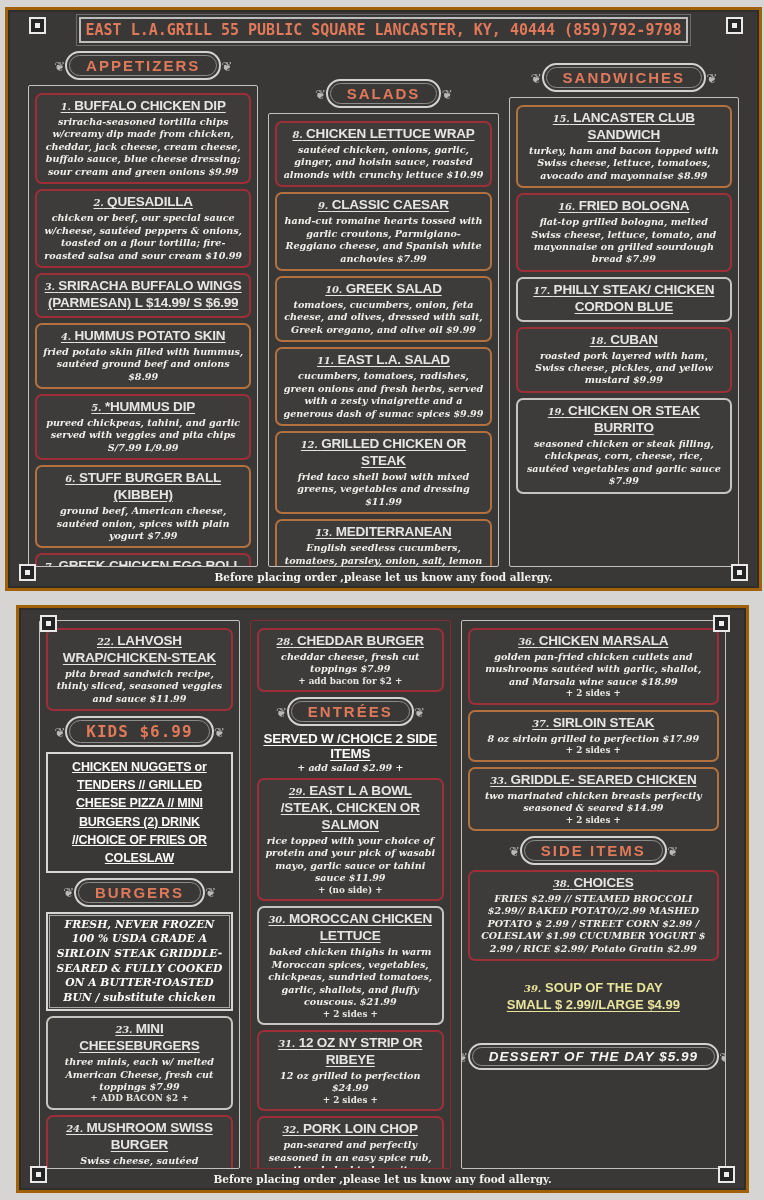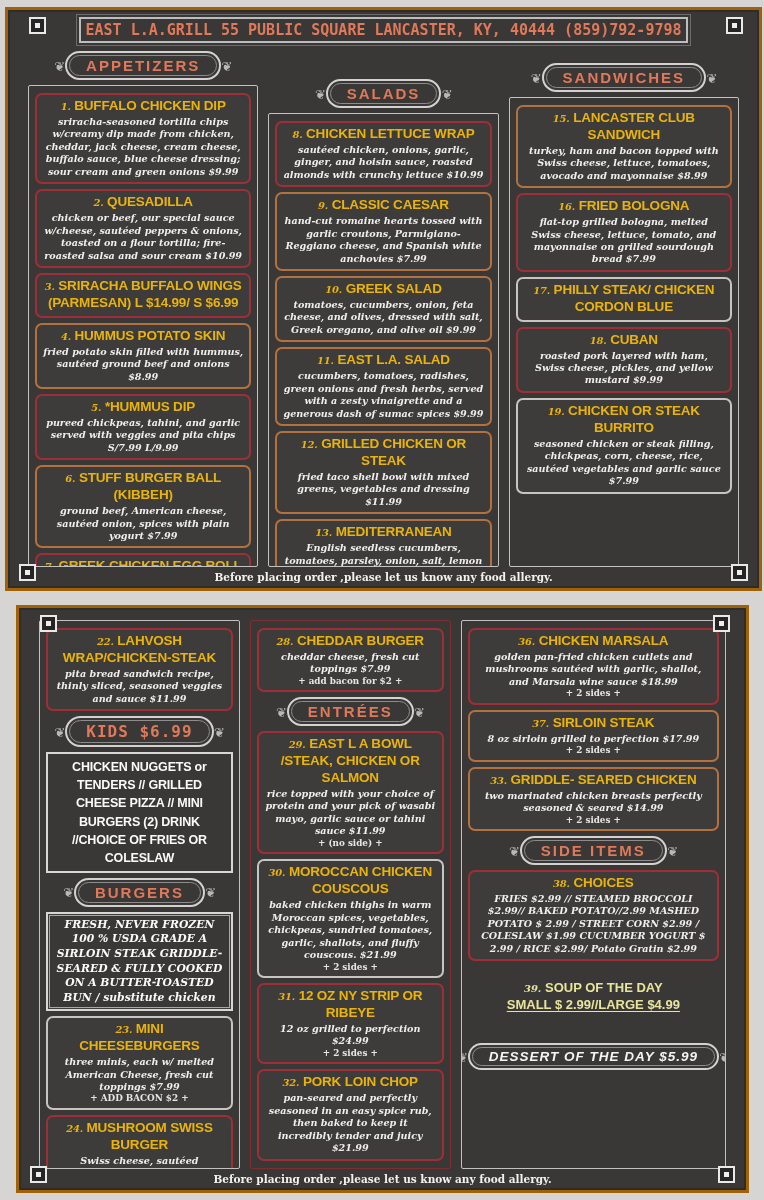--- a/index.html
+++ b/index.html
@@ -43,31 +43,31 @@
   .flourish{position:absolute;top:50%;transform:translateY(-50%);color:#b9b8b6;font-size:13px;
             font-family:"DejaVu Sans",sans-serif;}
   .flourish.fl{left:-13px}.flourish.fr{right:-13px}
 
   
   .item{flex:none;border:2px solid var(--red);border-radius:7px;padding:3px 6px 4px;text-align:center;
         background:#3d3c3a;}
   .item.b-red{border-color:var(--red);}
   .item.b-orange{border-color:var(--orangeb);}
   .item.b-white{border-color:#c6c5c2;}
-  .item-title{color:#eab308;font-weight:bold;font-size:13.5px;letter-spacing:-0.2px;line-height:1.25;
-              text-underline-offset:2px;}
+  .item-title{color:#e5e5e5;font-weight:bold;font-size:13.5px;letter-spacing:-0.2px;line-height:1.25;
+              text-decoration:underline;text-underline-offset:2px;}
   .item-num{font-family:"DejaVu Serif",serif;font-style:italic;font-weight:bold;font-size:10px;}
   .item-desc{font-family:"DejaVu Serif",serif;font-style:italic;font-weight:bold;color:#f1efec;
              font-size:9.6px;line-height:1.3;margin-top:1px;}
   .item-extra{font-family:"DejaVu Serif",serif;font-weight:bold;color:#e8e6e2;
               font-size:8.8px;line-height:1.2;}
 
   
   .info-box{flex:none;border:2px solid #d8d7d5;padding:4px 6px;text-align:center;color:#fbfaf8;}
-  .info-box.kids{font-weight:bold;font-size:12.5px;line-height:1.45;letter-spacing:-0.2px;}
+  .info-box.kids{font-weight:bold;font-size:12.5px;line-height:1.45;letter-spacing:-0.2px;text-decoration:underline;}
   .info-box.burgers{box-shadow:inset 0 0 0 1px #3d3c3a,inset 0 0 0 2px #a9a8a6;
                     font-family:"DejaVu Serif",serif;font-style:italic;font-weight:bold;
                     font-size:10.8px;line-height:1.35;}
 
   
   .entrees-sub{flex:none;text-align:center;}
   .sub-title{color:#fbfaf8;font-weight:bold;font-size:13.5px;text-decoration:underline;
              text-underline-offset:2px;letter-spacing:-0.2px;}
   .sub-note{font-family:"DejaVu Serif",serif;font-style:italic;font-weight:bold;color:#efedea;
             font-size:9.5px;margin-top:1px;}
@@ -253,26 +253,30 @@
               <div class="item-desc">cheddar cheese, fresh cut toppings    $7.99</div>
               <div class="item-extra">+ add bacon for $2 +</div>
             </div></div>
         <div class="badge-wrap">
           <div class="badge">
             <span class="flourish fl">❦</span>
             <span class="badge-inner">ENTRÉES</span>
             <span class="flourish fr">❦</span>
           </div>
         </div>
+        <div class="entrees-sub">
+          <div class="sub-title">SERVED W /CHOICE 2 SIDE ITEMS</div>
+          <div class="sub-note">+ add salad $2.99 +</div>
+        </div>
         <div class="list-host"><div class="item b-red">
               <div class="item-title"><span class="item-num">29.</span> <span class="item-name">EAST L A BOWL /STEAK, CHICKEN OR SALMON</span></div>
               <div class="item-desc">rice topped with your choice of protein and your pick of wasabi mayo, garlic sauce or tahini sauce $11.99</div>
               <div class="item-extra">+ (no side) +</div>
             </div><div class="item b-white">
-              <div class="item-title"><span class="item-num">30.</span> <span class="item-name">MOROCCAN CHICKEN COUSCOUS</span></div>
+              <div class="item-title"><span class="item-num">30.</span> <span class="item-name">MOROCCAN CHICKEN LETTUCE</span></div>
               <div class="item-desc">baked chicken thighs in warm Moroccan spices, vegetables, chickpeas, sundried tomatoes, garlic, shallots, and fluffy couscous.  $21.99</div>
               <div class="item-extra">+ 2 sides +</div>
             </div><div class="item b-red">
               <div class="item-title"><span class="item-num">31.</span> <span class="item-name">12 OZ NY STRIP OR RIBEYE</span></div>
               <div class="item-desc">12 oz grilled to perfection  $24.99</div>
               <div class="item-extra">+ 2 sides +</div>
             </div><div class="item b-red">
               <div class="item-title"><span class="item-num">32.</span> <span class="item-name">PORK LOIN CHOP</span></div>
               <div class="item-desc">pan-seared and perfectly seasoned in an easy spice rub, then baked  to keep it incredibly tender and juicy   $21.99</div>
             </div></div>

